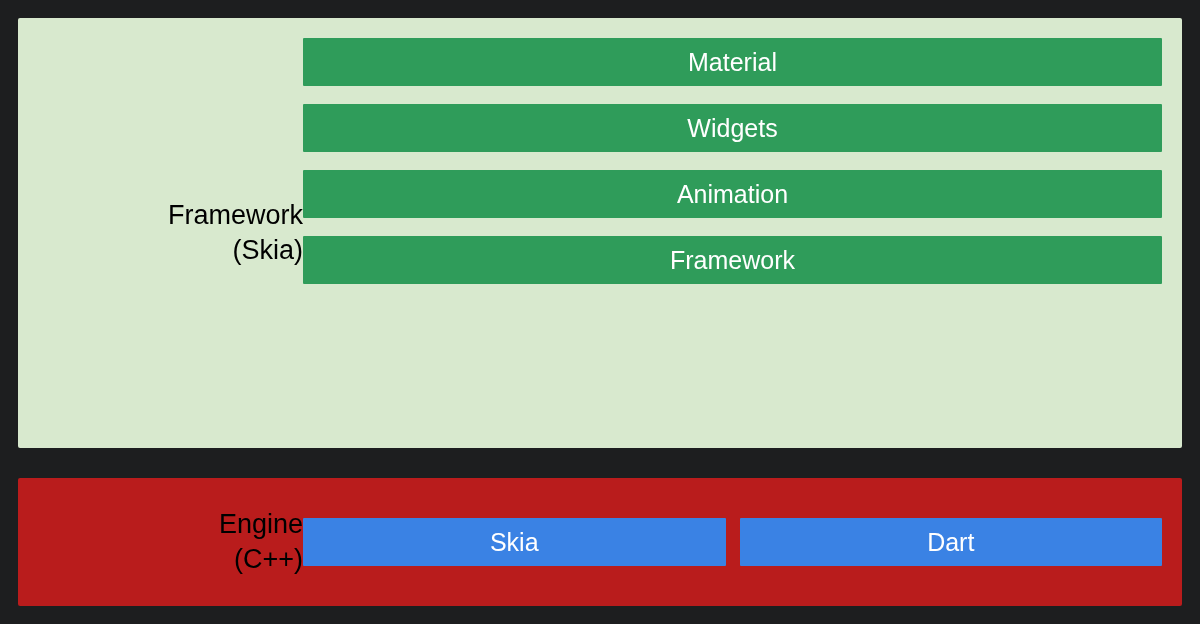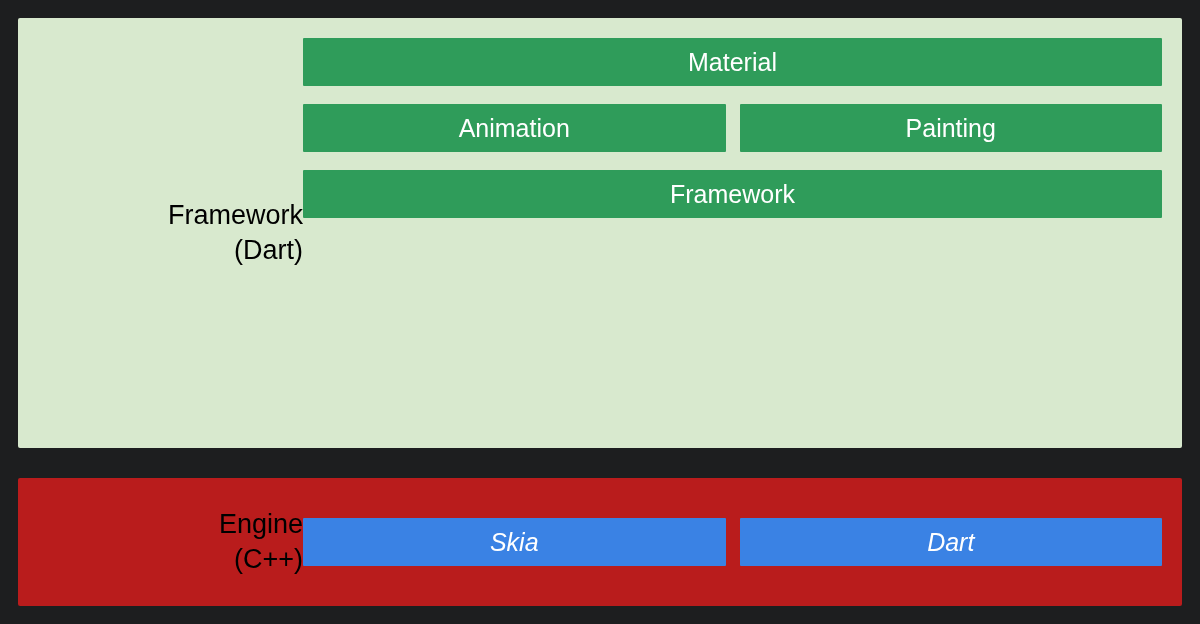--- a/index.html
+++ b/index.html
@@ -68,38 +68,39 @@
       border-radius: 1px;
     }
     .box-green {
       background: #2f9c5a;
     }
     .box-blue {
       background: #3a82e4;
     }
     .engine-section .section-content {
       justify-content: center;
-      font-style: italic;
     }
   </style>
 </head>
 <body>
 
 <div class="section framework-section">
   <div class="section-label">
     <span>Framework</span>
-    <span>(Dart)</span>
+    <span>(Skia)</span>
   </div>
   <div class="section-content">
     <div class="row row-tight">
       <div class="box box-green">Material</div>
     </div>
     <div class="row">
+      <div class="box box-green">Widgets</div>
+    </div>
+    <div class="row">
       <div class="box box-green">Animation</div>
-      <div class="box box-green">Painting</div>
     </div>
     <div class="row">
       <div class="box box-green">Framework</div>
     </div>
   </div>
 </div>
 
 <div class="section engine-section">
   <div class="section-label">
     <span>Engine</span>

